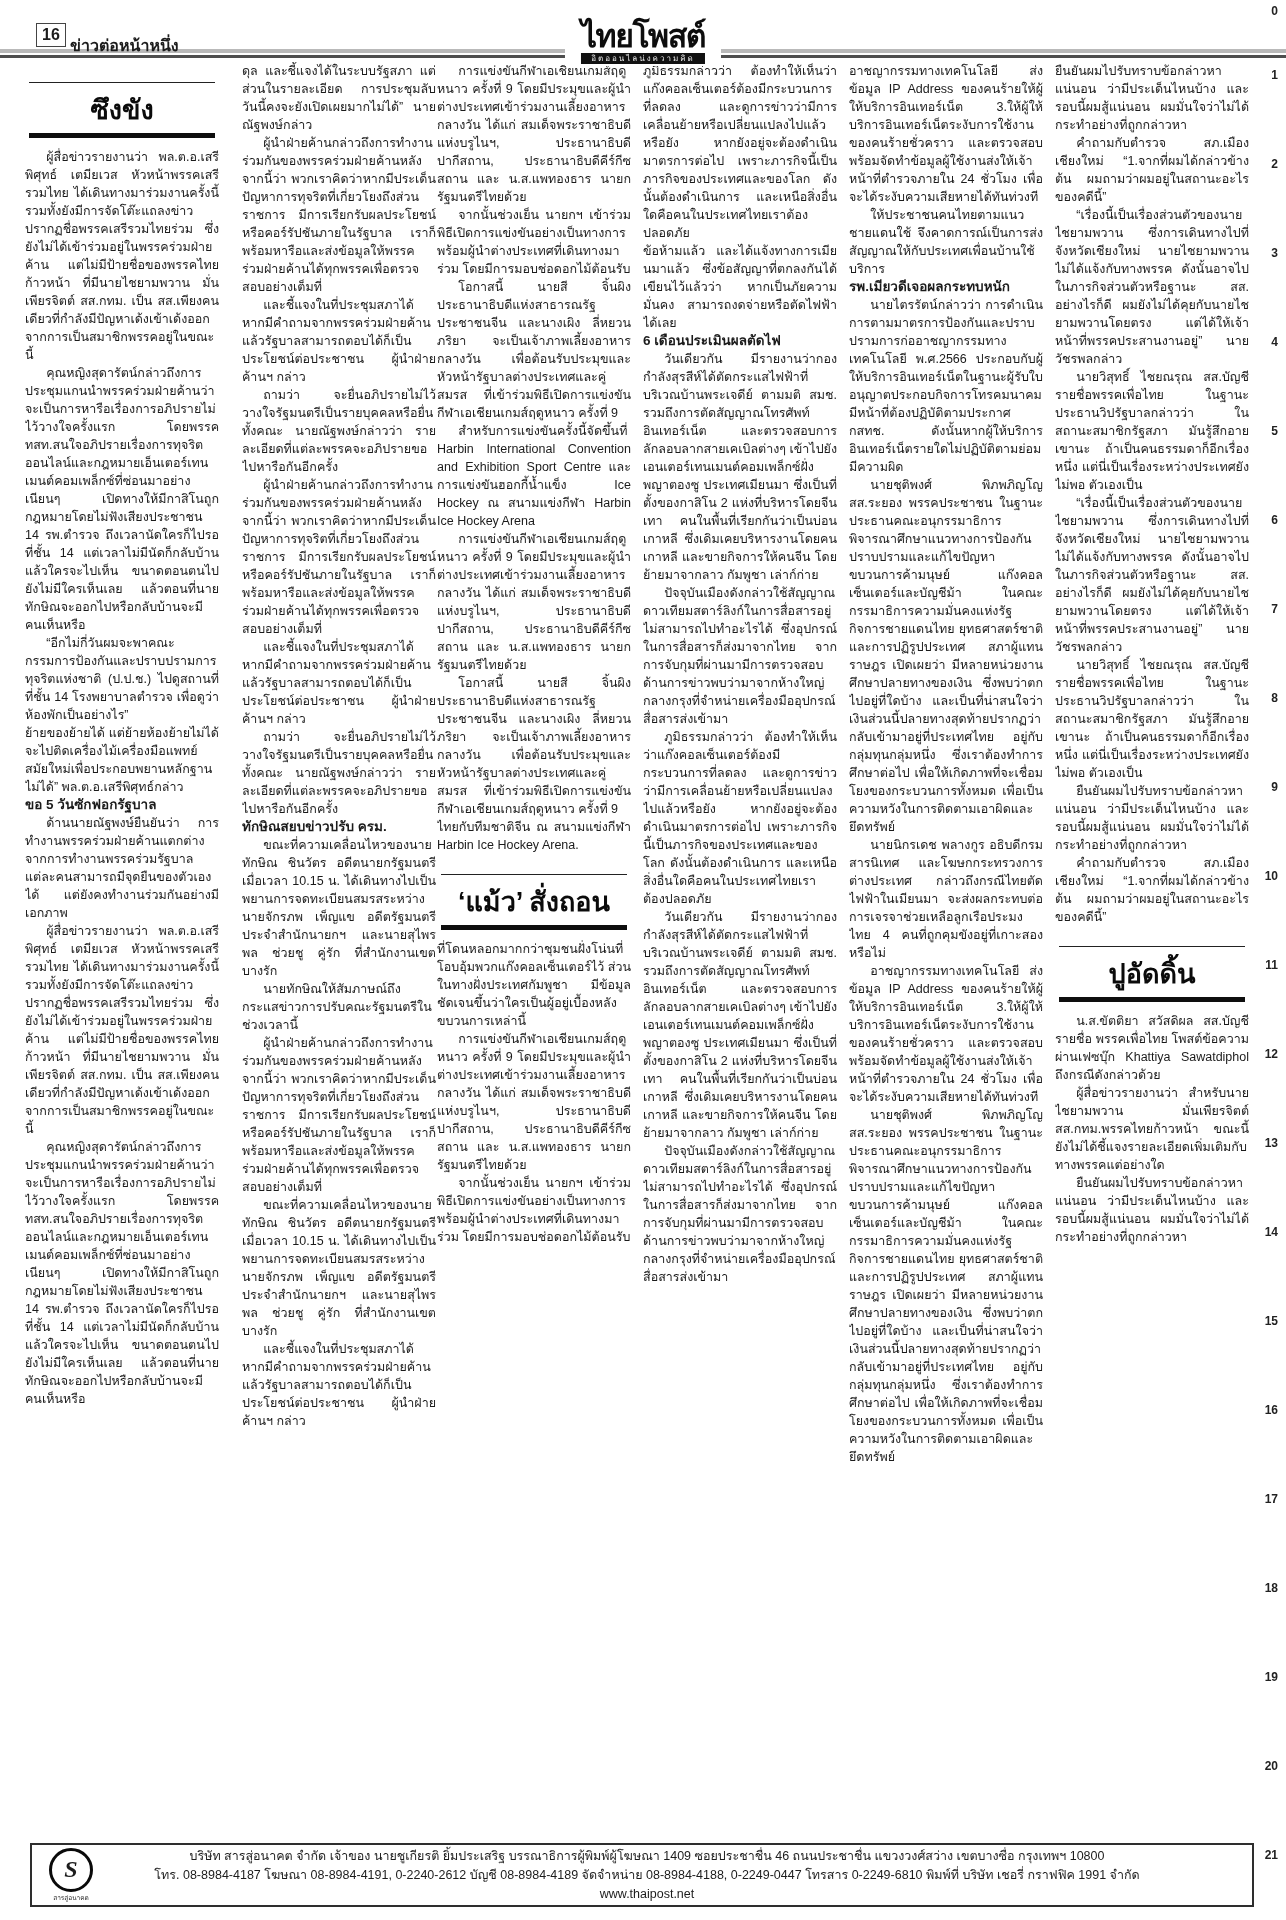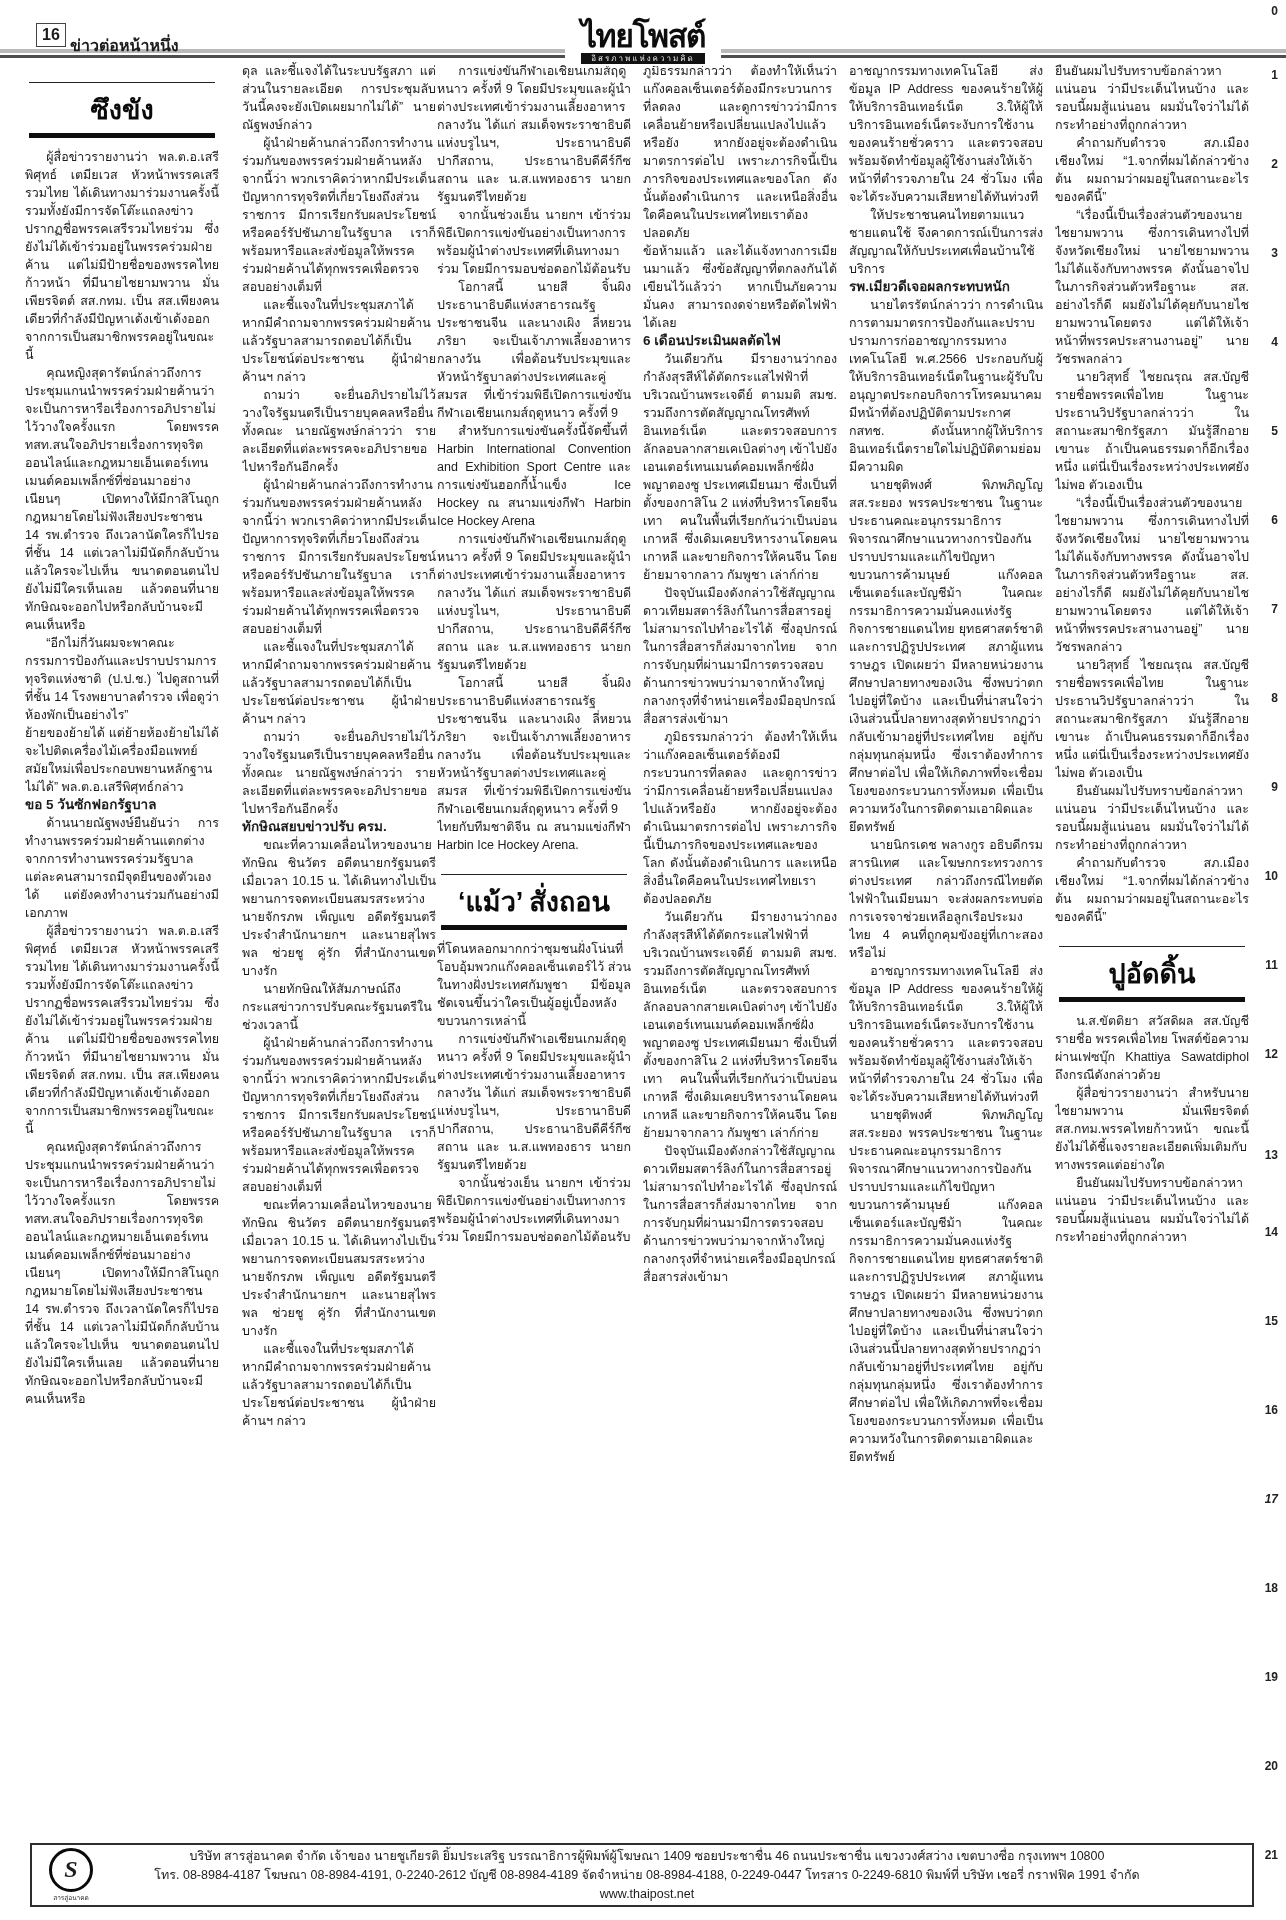--- a/index.html
+++ b/index.html
@@ -47,42 +47,42 @@
 
 <div id="sheet">
 
   <div id="pageno-box">16</div>
   <div id="section-label">ข่าวต่อหน้าหนึ่ง</div>
   <div class="hrule1"></div>
   <div class="hrule2"></div>
 
   <div id="masthead">
     <div class="word">ไทยโพสต์</div>
-    <span class="tag">อิสรภาพแห่งความคิด</span>
+    <span class="tag">อิตออนไลน่งความคิด</span>
   </div>
 
   <div id="ruler">
       <span style="top: 4px;">0</span>
       <span style="top: 68px;">1</span>
       <span style="top: 157px;">2</span>
       <span style="top: 246px;">3</span>
       <span style="top: 335px;">4</span>
       <span style="top: 424px;">5</span>
       <span style="top: 513px;">6</span>
       <span style="top: 602px;">7</span>
       <span style="top: 691px;">8</span>
       <span style="top: 780px;">9</span>
       <span style="top: 869px;">10</span>
       <span style="top: 958px;">11</span>
       <span style="top: 1047px;">12</span>
-      <span style="top: 1136px; margin-top: 12px;">13</span>
+      <span style="top: 1136px;">13</span>
       <span style="top: 1225px;">14</span>
       <span style="top: 1314px;">15</span>
       <span style="top: 1403px;">16</span>
-      <span style="top: 1492px; font-style: italic;">17</span>
+      <span style="top: 1492px;">17</span>
       <span style="top: 1581px;">18</span>
       <span style="top: 1670px;">19</span>
       <span style="top: 1759px;">20</span>
       <span style="top: 1848px;">21</span>
     </div>
 
   <div id="columns">
       <div class="col" style="left: 25px;">
         <div class="headbox">ซึงขัง</div>
         <p>ผู้สื่อข่าวรายงานว่า พล.ต.อ.เสรีพิศุทธ์ เตมียเวส หัวหน้าพรรคเสรีรวมไทย ได้เดินทางมาร่วมงานครั้งนี้ รวมทั้งยังมีการจัดโต๊ะแถลงข่าวปรากฏชื่อพรรคเสรีรวมไทยร่วม ซึ่งยังไม่ได้เข้าร่วมอยู่ในพรรคร่วมฝ่ายค้าน แต่ไม่มีป้ายชื่อของพรรคไทยก้าวหน้า ที่มีนายไชยามพวาน มั่นเพียรจิตต์ สส.กทม. เป็น สส.เพียงคนเดียวที่กำลังมีปัญหาเด้งเข้าเด้งออกจากการเป็นสมาชิกพรรคอยู่ในขณะนี้</p>

